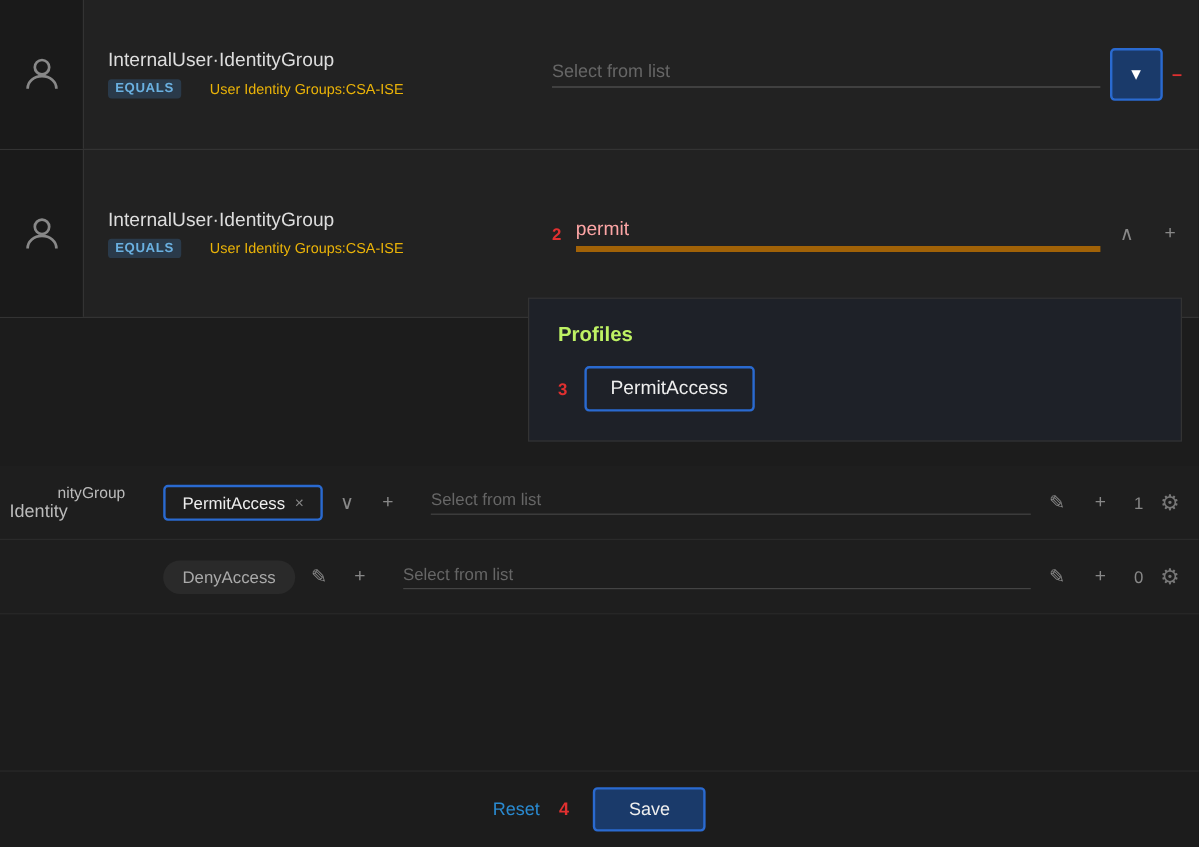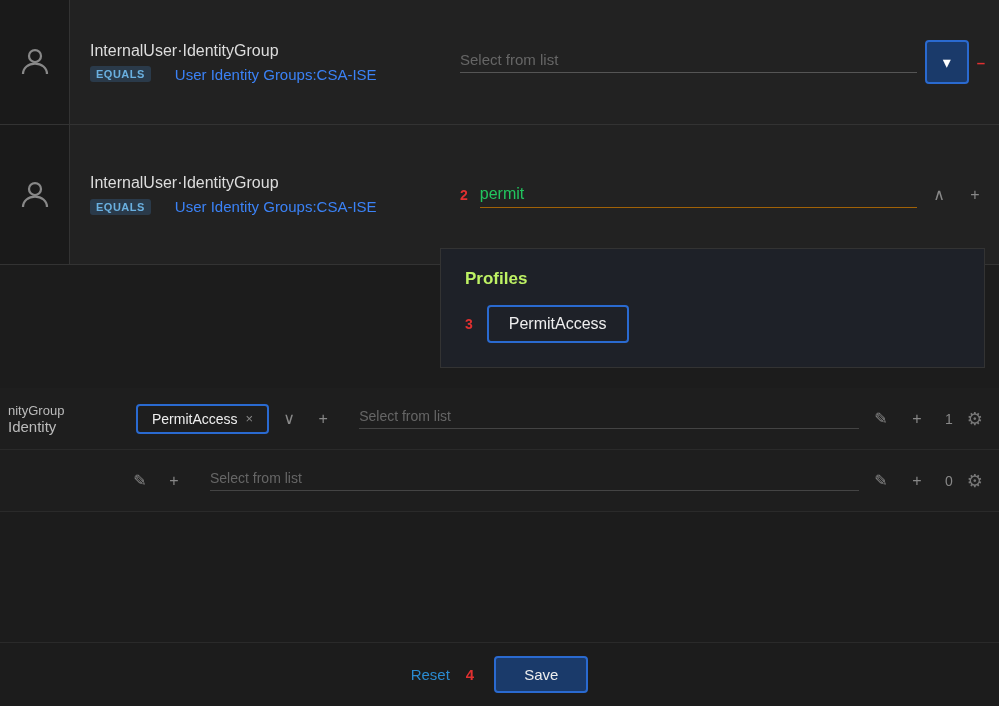--- a/index.html
+++ b/index.html
@@ -81,22 +81,22 @@
       background: #2a3a4a;
       color: #6ab0e0;
       font-size: 11px;
       font-weight: 700;
       padding: 2px 6px;
       border-radius: 3px;
       letter-spacing: 0.5px;
     }
 
     .condition-value {
-      color: #3b82f6;
-      font-size: 15px;
+      color: #eab308;
+      font-size: 12px;
     }
 
     
     .select-area {
       flex: 1;
       display: flex;
       align-items: center;
       padding: 0 10px;
       gap: 8px;
     }
@@ -148,22 +148,22 @@
       display: flex;
       align-items: center;
       flex: 1;
       gap: 10px;
     }
 
     .search-field {
       flex: 1;
       background: transparent;
       border: none;
-      border-bottom: 1px solid #a16207;
-      color: #22c55e;
+      border-bottom: 5px solid #a16207;
+      color: #fca5a5;
       font-size: 16px;
       padding: 4px 0;
       outline: none;
     }
 
     
     .dropdown-panel {
       position: absolute;
       top: 248px;
       left: 440px;
@@ -368,21 +368,21 @@
         <span>PermitAccess</span>
       </div>
     </div>
   </div>
 
   <div style="position:absolute;top:388px;left:0;right:0;">
 
     <div class="partial-row">
 
       <div class="truncated-left">
-        <div style="font-size:13px;color:#bbb;">nityGroup</div>
+        <div style="font-size:13px;color:#bbb;margin-left:40px;">nityGroup</div>
         <div style="font-size:15px;color:#bbb;">Identity</div>
       </div>
       <div style="display:flex;align-items:center;gap:6px;padding:0 6px;">
         <div class="permit-tag">
           <span>PermitAccess</span>
           <span class="close-x">×</span>
         </div>
         <div class="icon-btn">
           <span>∨</span>
         </div>
@@ -399,20 +399,23 @@
           <span>+</span>
         </div>
         <span class="count-badge">1</span>
         <span class="gear-icon">⚙</span>
       </div>
     </div>
 
     <div class="partial-row">
       <div class="truncated-left"></div>
       <div style="display:flex;align-items:center;gap:6px;padding:0 6px;">
+        <div class="deny-tag">
+          <span>DenyAccess</span>
+        </div>
         <div class="icon-btn">
           <span>✎</span>
         </div>
         <div class="icon-btn">
           <span>+</span>
         </div>
       </div>
       <div class="row-right">
         <span class="select-text">Select from list</span>
         <div class="icon-btn">

